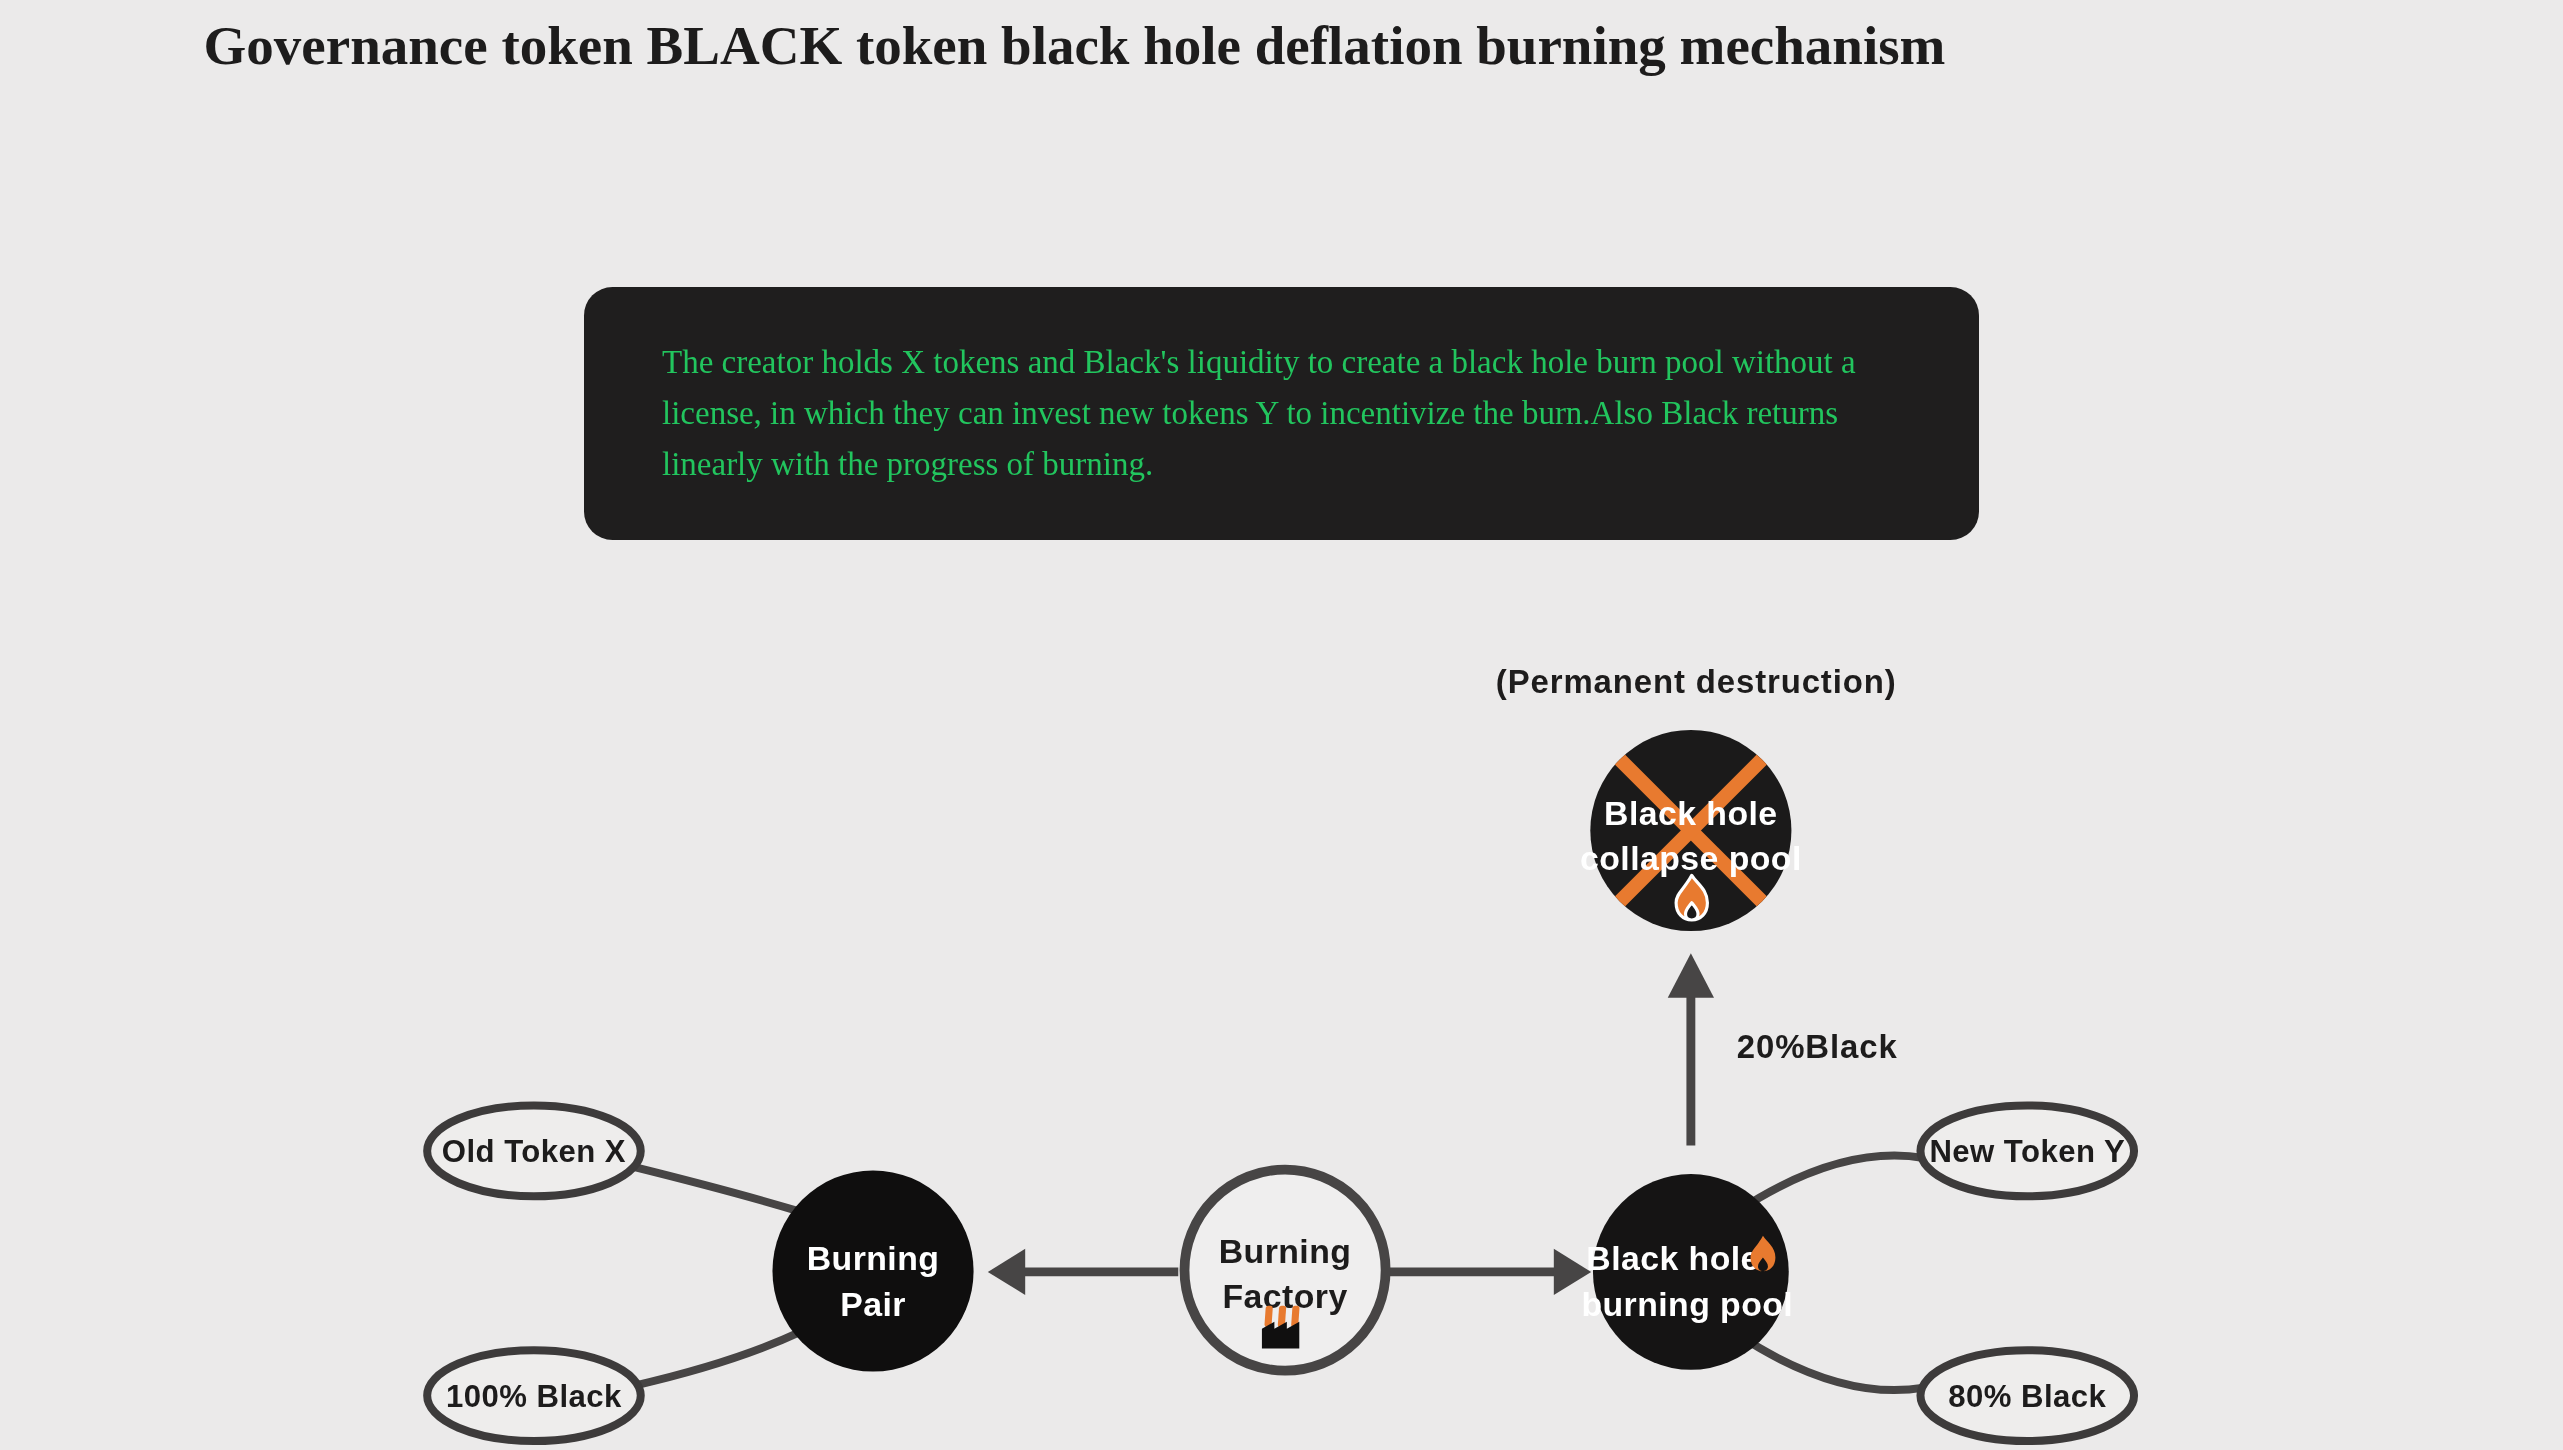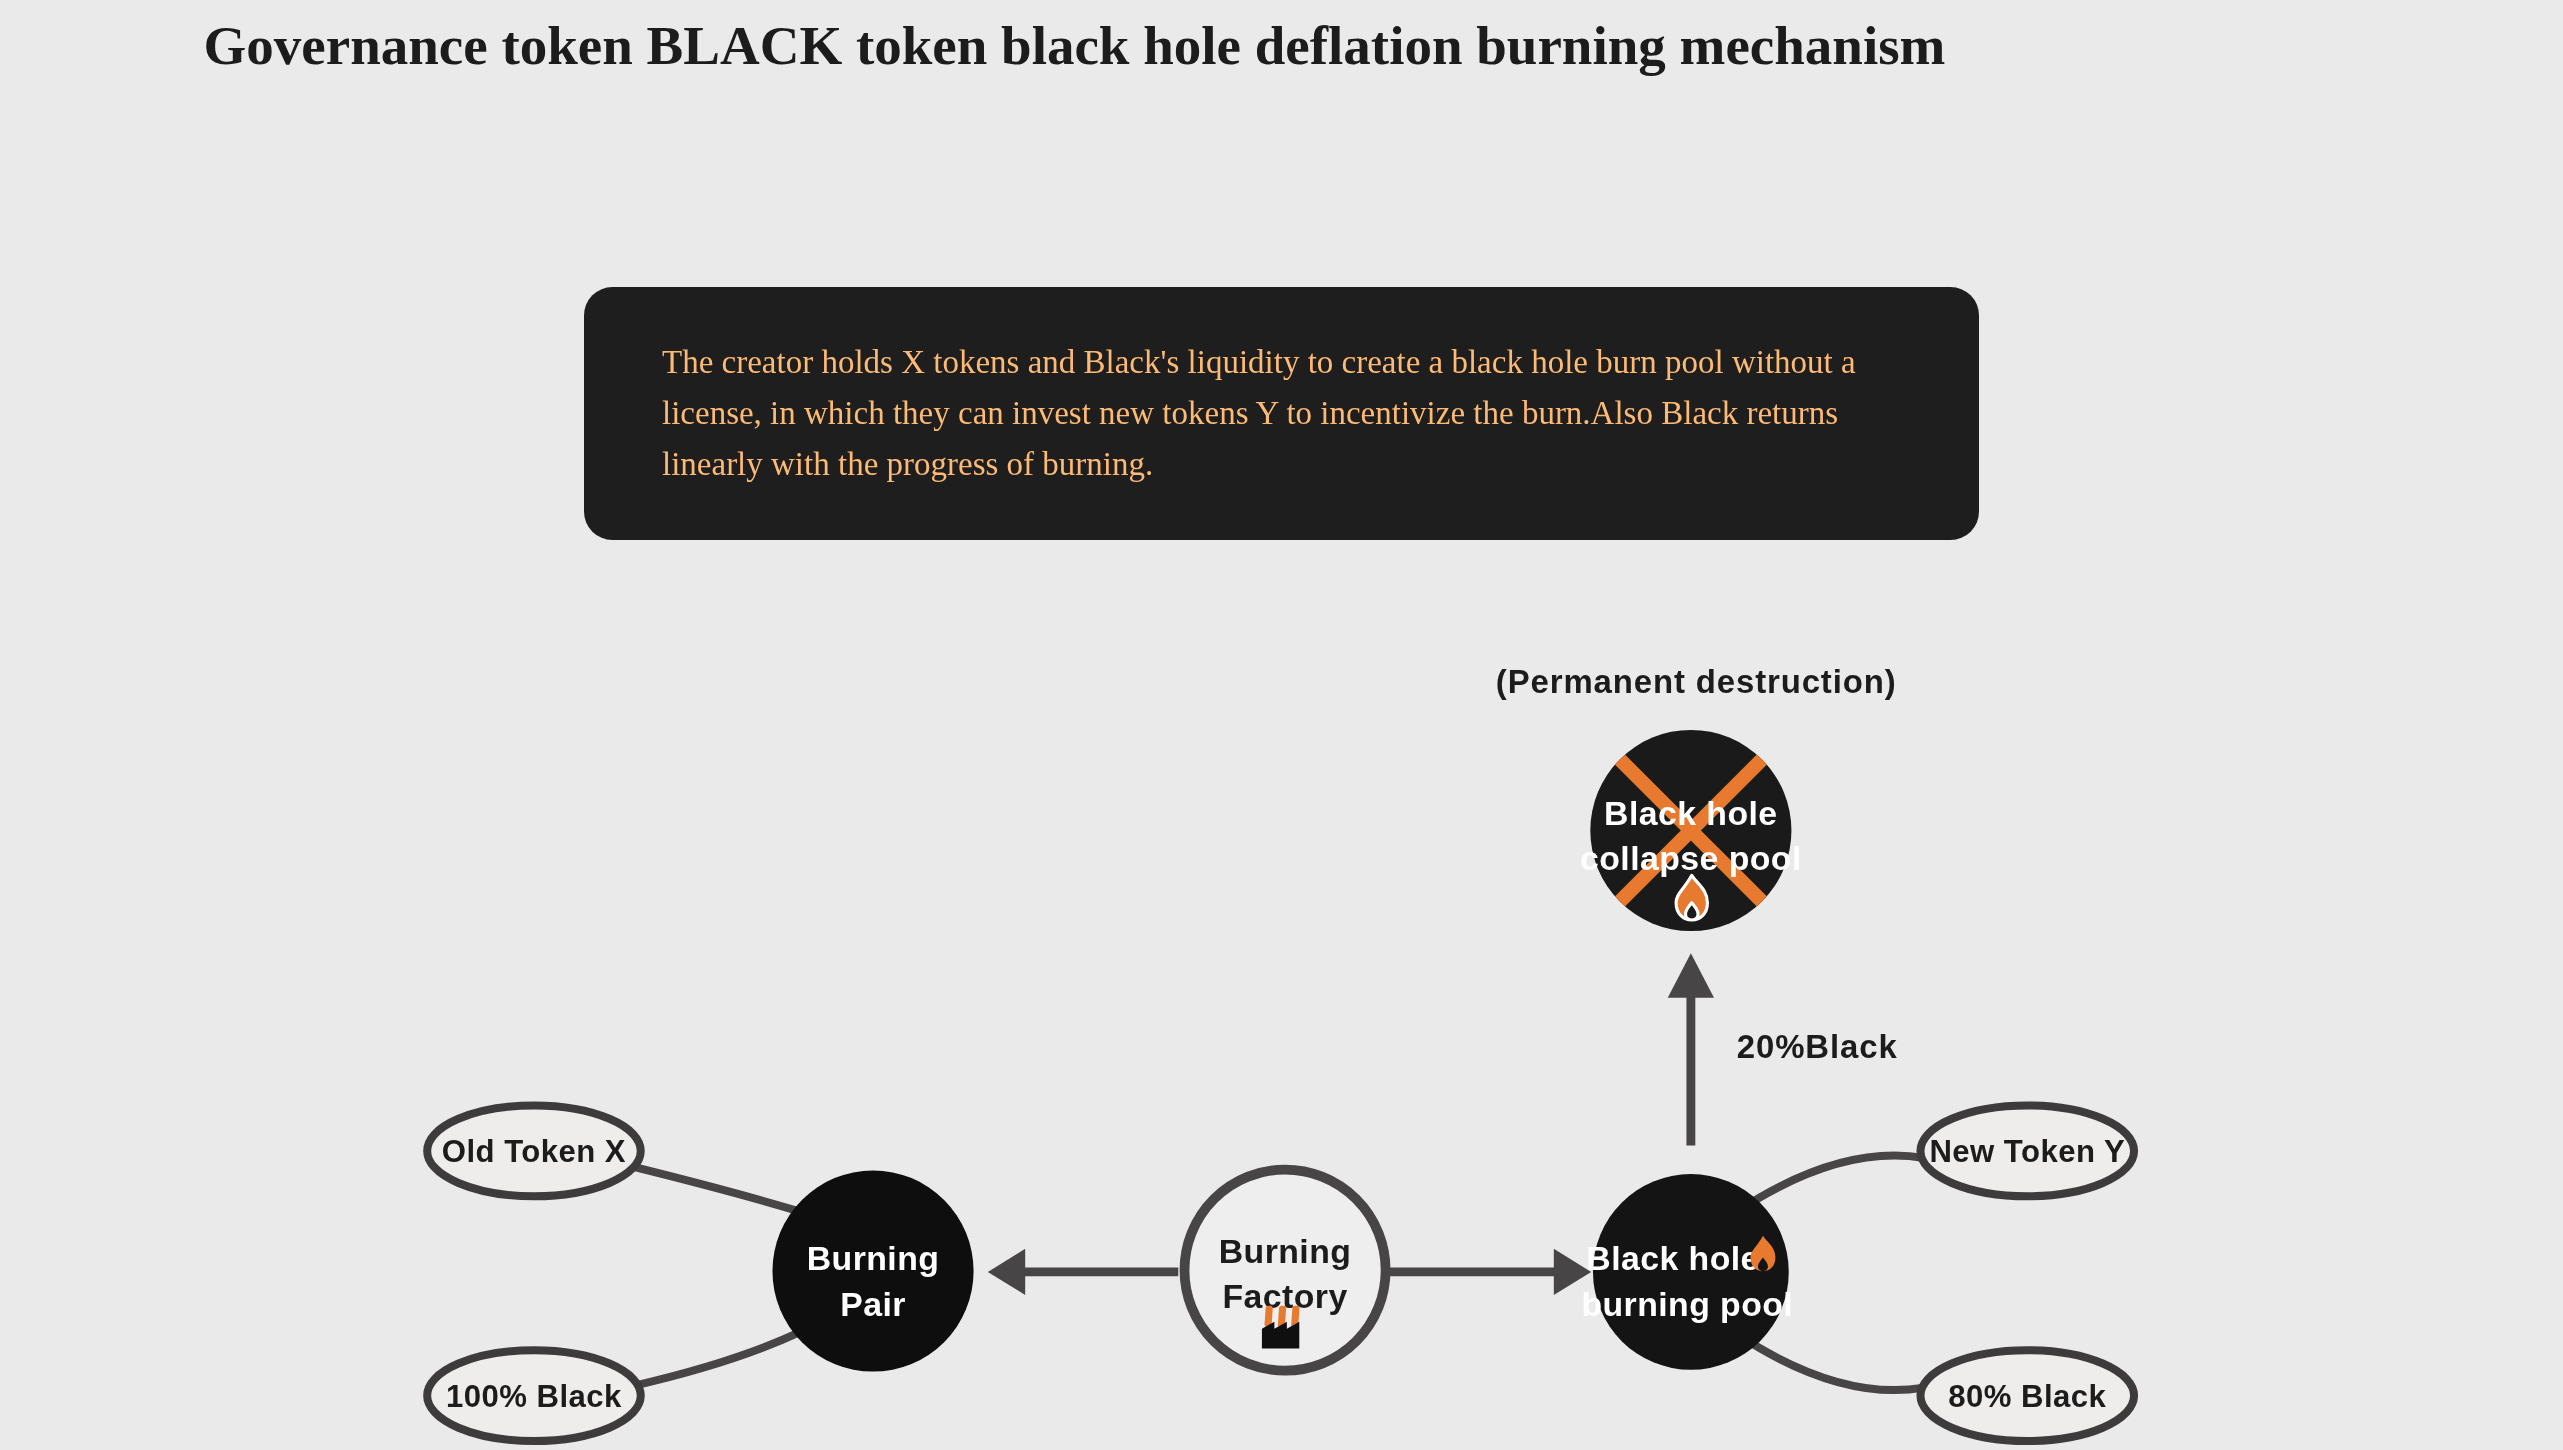--- a/index.html
+++ b/index.html
@@ -42,21 +42,21 @@
     width:1395px; height:253px;
     background:var(--panel);
     border-radius:28.5px;
     display:flex;
     align-items:center;
   }
   .description-text{
     font-family:"Liberation Serif", serif;
     font-size:33px;
     line-height:51px;
-    color:#fdba74;
+    color:#22c55e;
     margin-left:78px;
     width:1219px;
   }
   
   .diagram-svg{position:absolute;left:0;top:0;width:2563px;height:1451px;}
   .connector{stroke:var(--stroke-gray);stroke-width:9;fill:none;stroke-linecap:round;}
   .arrow-shaft{stroke:var(--stroke-gray);stroke-width:10;fill:none;}
   .arrow-head{fill:var(--stroke-gray);stroke:none;}
   .node-ellipse{fill:#eeedec;stroke:var(--ellipse-stroke);stroke-width:9;}
   .circle-black{fill:var(--node-black);}

